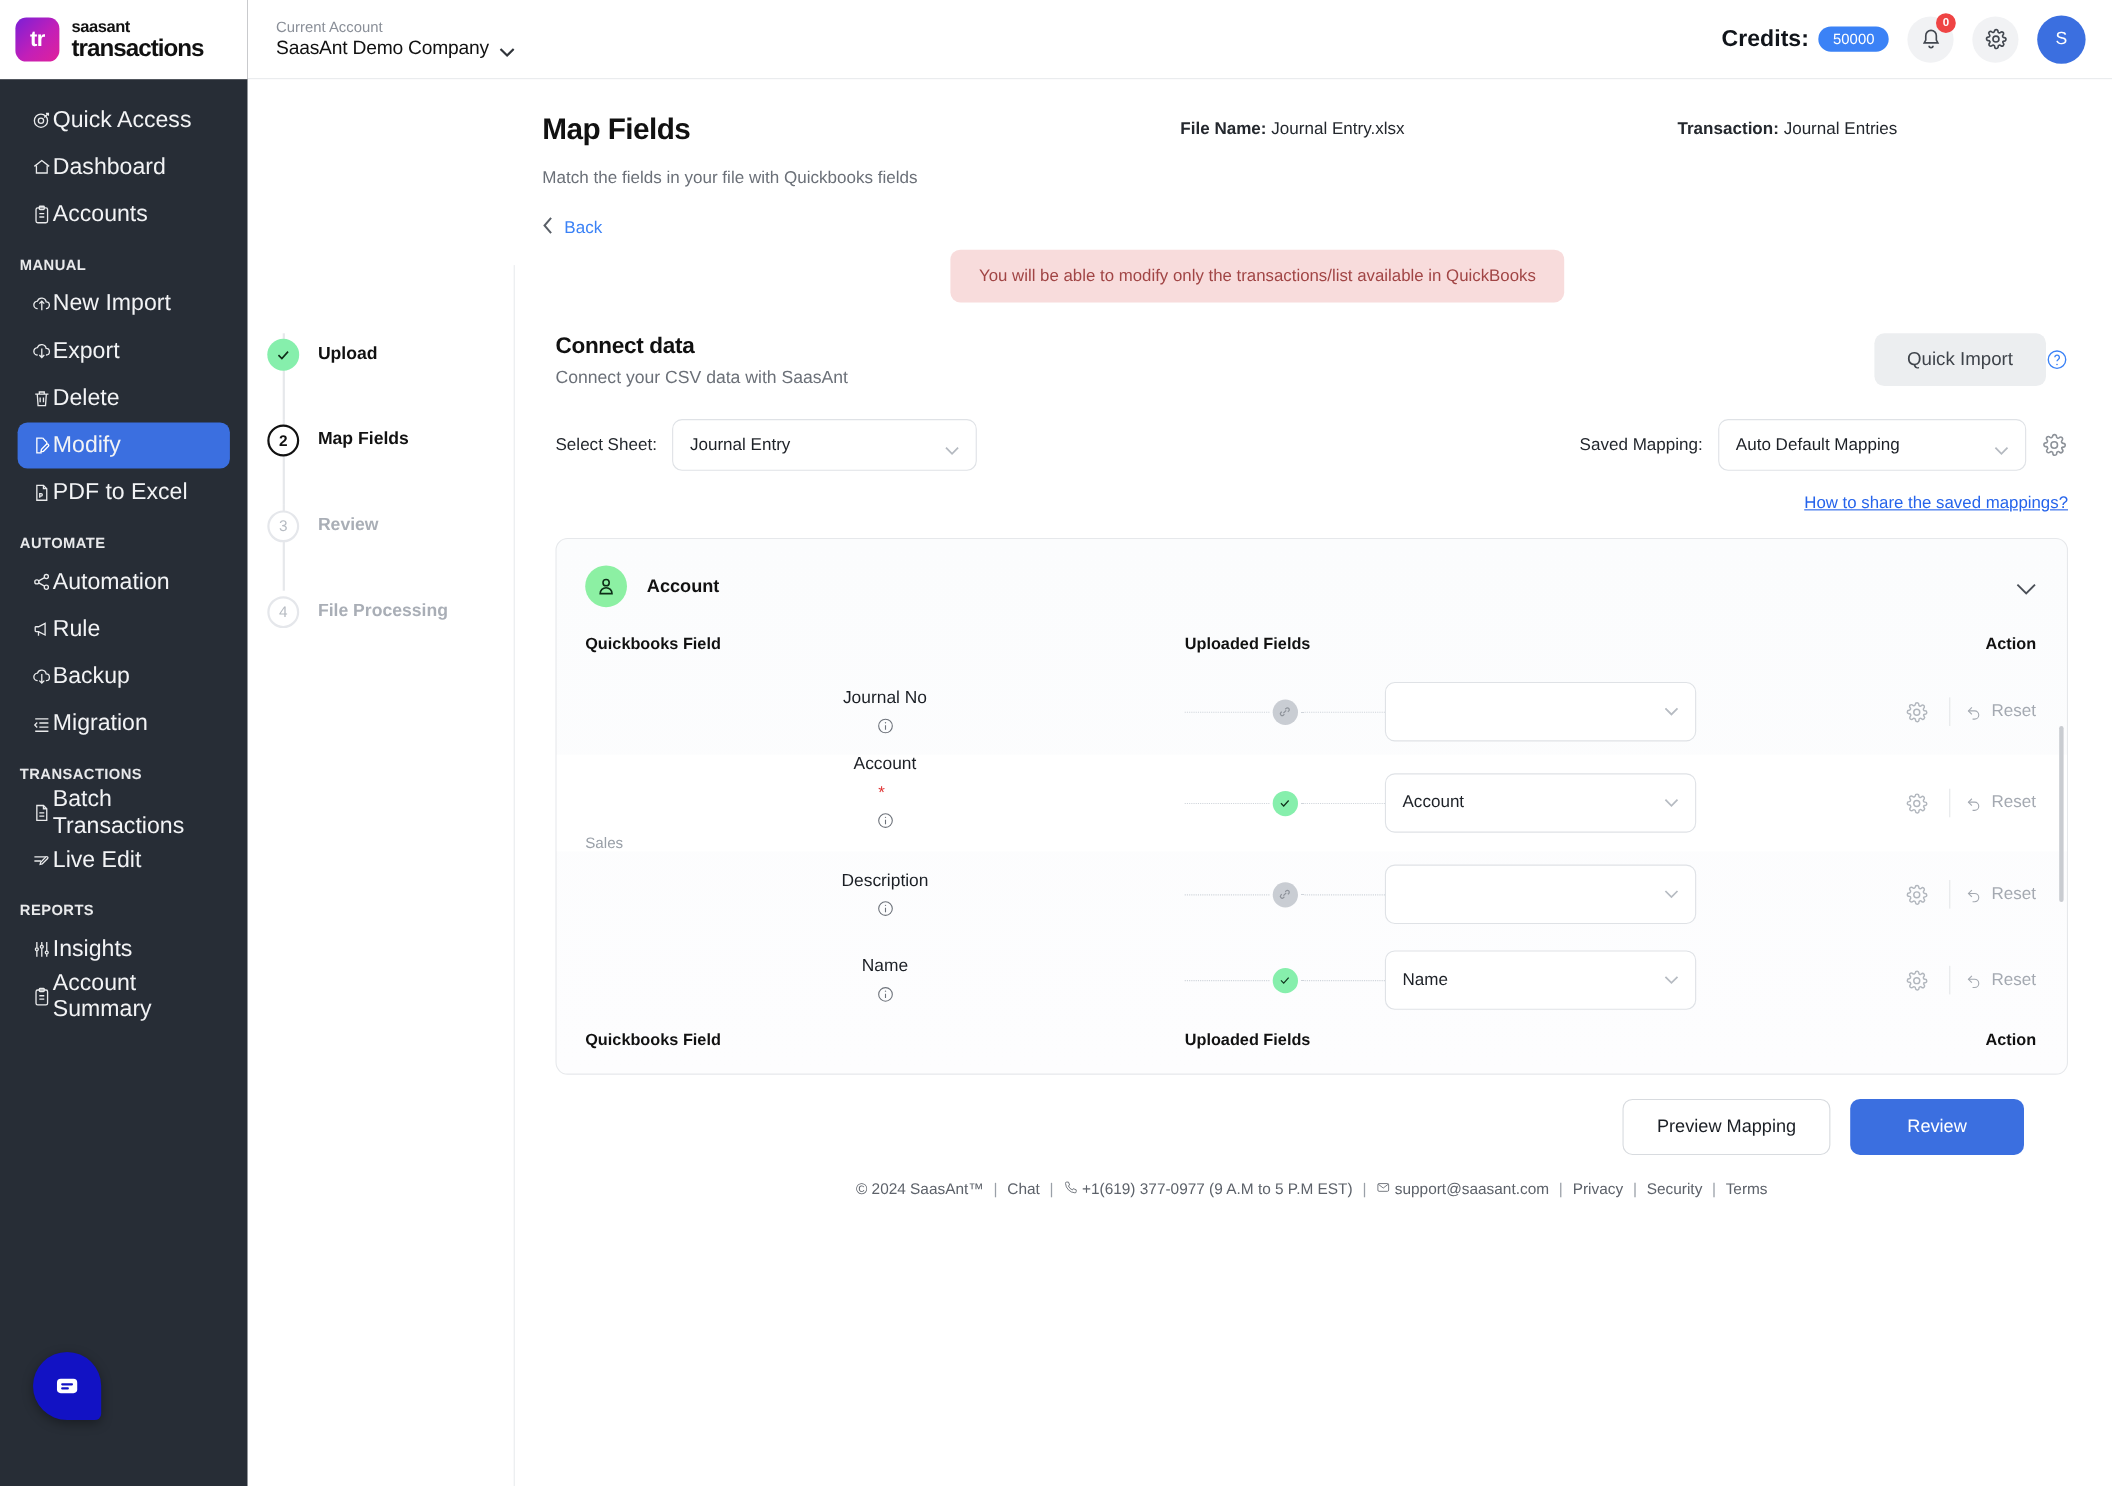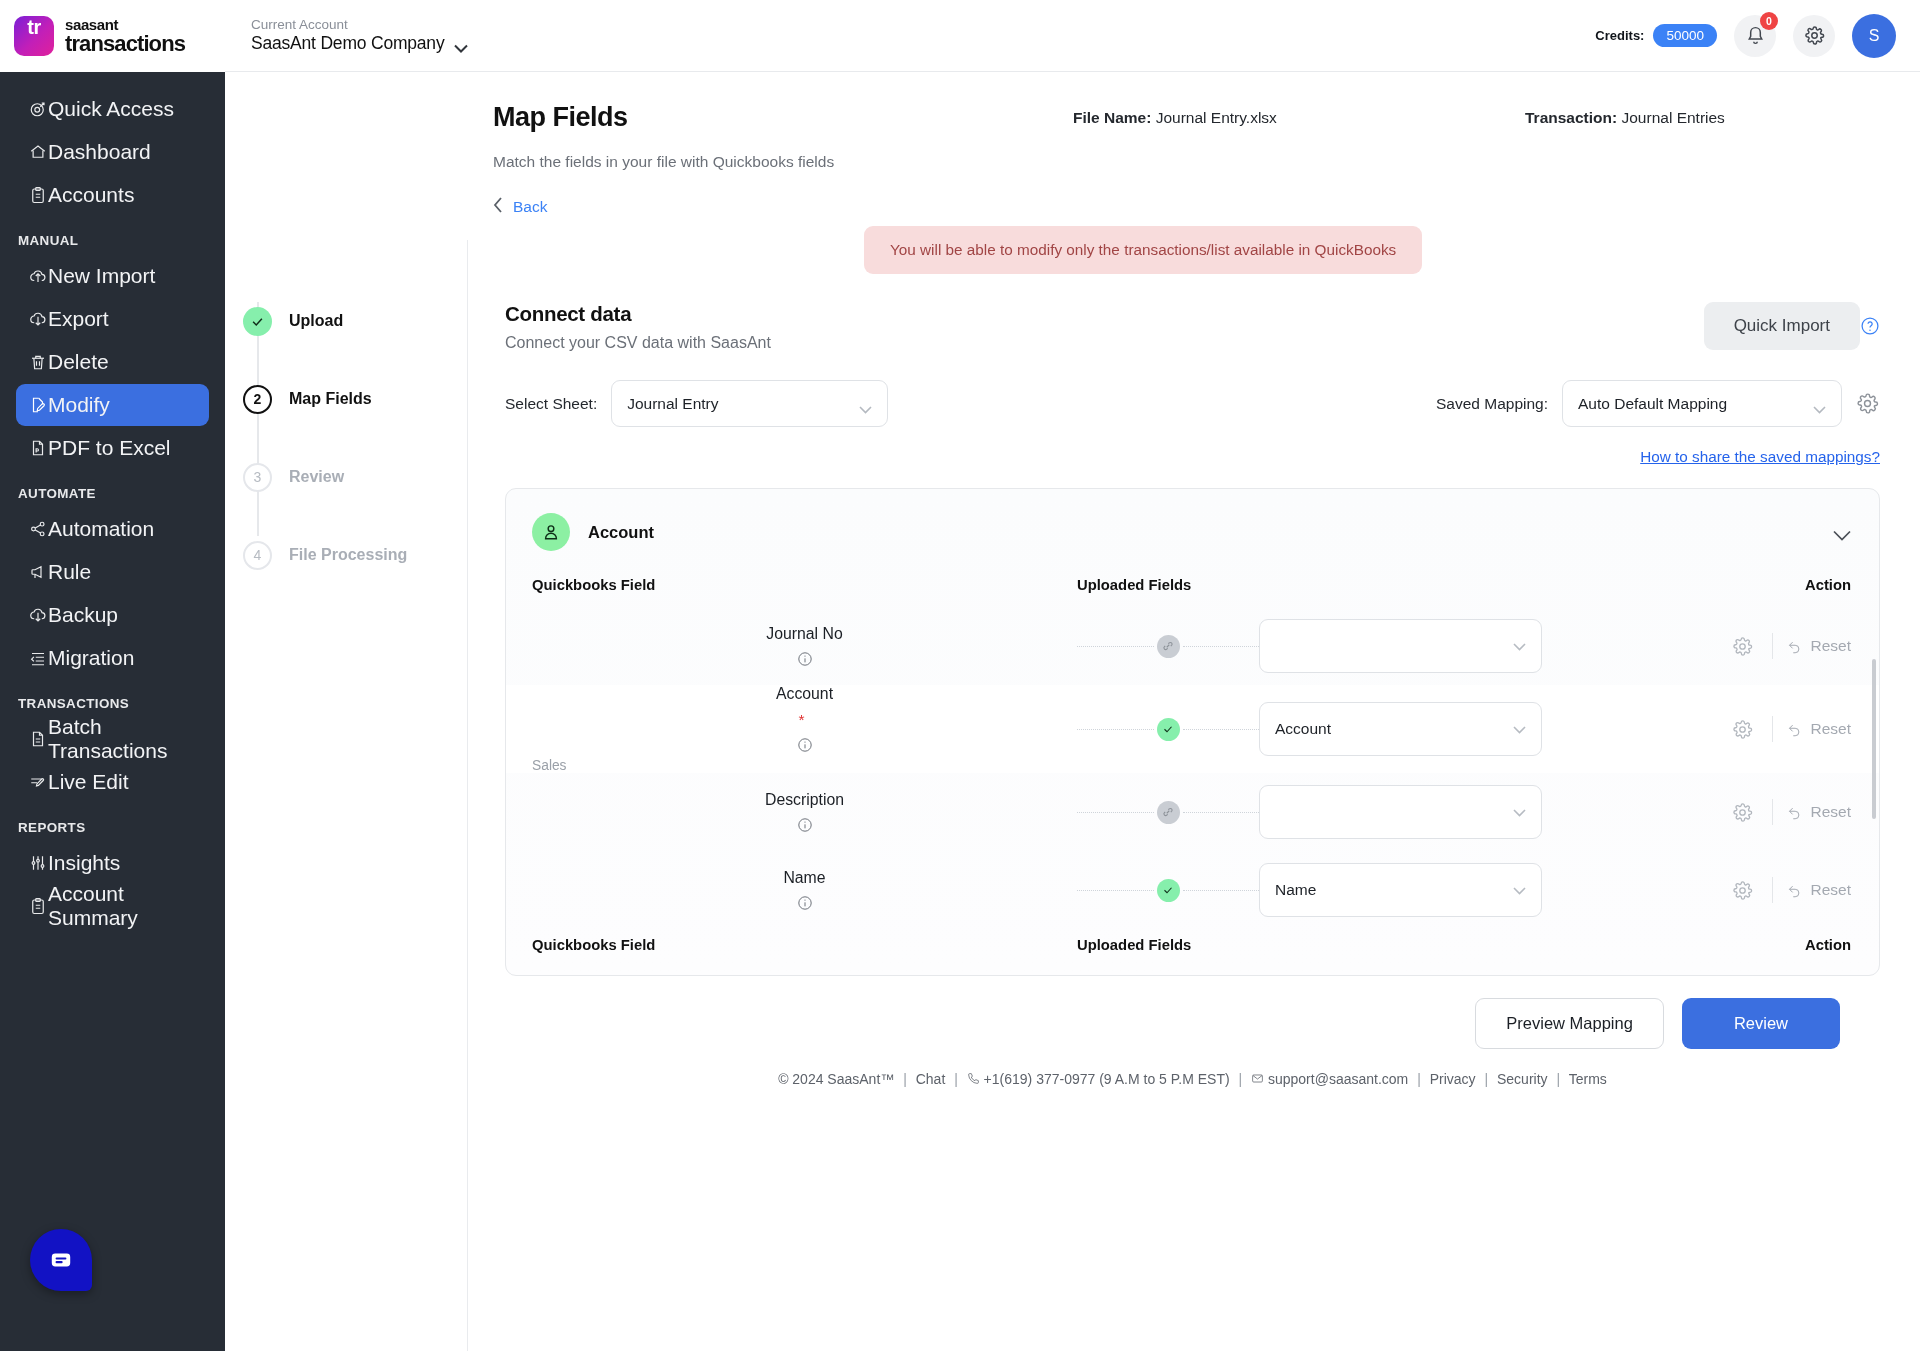--- a/index.html
+++ b/index.html
@@ -17,21 +17,21 @@
     display: flex; flex-direction: column;
     position: relative; z-index: 5;
   }
   .brand {
     height: 72px; display: flex; align-items: center; gap: 11px;
     padding: 0 14px; background: #ffffff;
   }
   .brand-logo {
     width: 40px; height: 40px; border-radius: 10px;
     background: linear-gradient(135deg,#7b1fd6 0%,#c21fb8 55%,#e0219b 100%);
-    display: flex; justify-content: center;
+    display: flex; align-items: center; justify-content: center;
     color: #fff; font-weight: 700; font-size: 20px; letter-spacing: -0.5px;
   }
   .brand-text { line-height: 1.0; }
   .brand-top { font-size: 15px; font-weight: 700; color: #111; letter-spacing: -0.4px; }
   .brand-bot { font-size: 22px; font-weight: 700; color: #111; letter-spacing: -0.9px; margin-top: 1px;}
 
   .nav { padding-top: 16px; flex: 1; overflow: hidden; }
   .nav-item {
     display: flex; align-items: center; gap: 1px;
     height: 42px; margin: 0 16px 1px 16px; padding: 0 12px;
@@ -66,21 +66,21 @@
   }
   .acct { cursor: pointer; }
   .acct-label { font-size: 13.5px; color: #8a8f98; line-height: 1.25; }
   .acct-row { display: flex; align-items: center; gap: 10px; }
   .acct-name { font-size: 17.5px; color: #111; font-weight: 400; letter-spacing: -0.2px;}
   .caret { width: 14px; height: 9px; }
   .caret svg { width: 14px; height: 9px; stroke: #31353b; fill: none; stroke-width: 2; }
 
   .topright { display: flex; align-items: center; gap: 17px; }
   .credits-wrap { display: flex; align-items: center; gap: 9px; }
-  .credits-lab { font-size: 13px; font-weight: 700; color: #11151b; }
+  .credits-lab { font-size: 21px; font-weight: 700; color: #11151b; }
   .credits-pill {
     background: #3b82f6; color:#fff; font-size: 13.5px;
     border-radius: 999px; padding: 4px 13px; font-weight: 500;
   }
   .round-btn {
     width: 42px; height: 42px; border-radius: 50%; background: #f1f2f4;
     display: flex; align-items: center; justify-content: center;
     cursor: pointer; position: relative;
   }
   .round-btn svg { width: 21px; height: 21px; stroke: #42474f; fill:none; stroke-width:1.7; }

